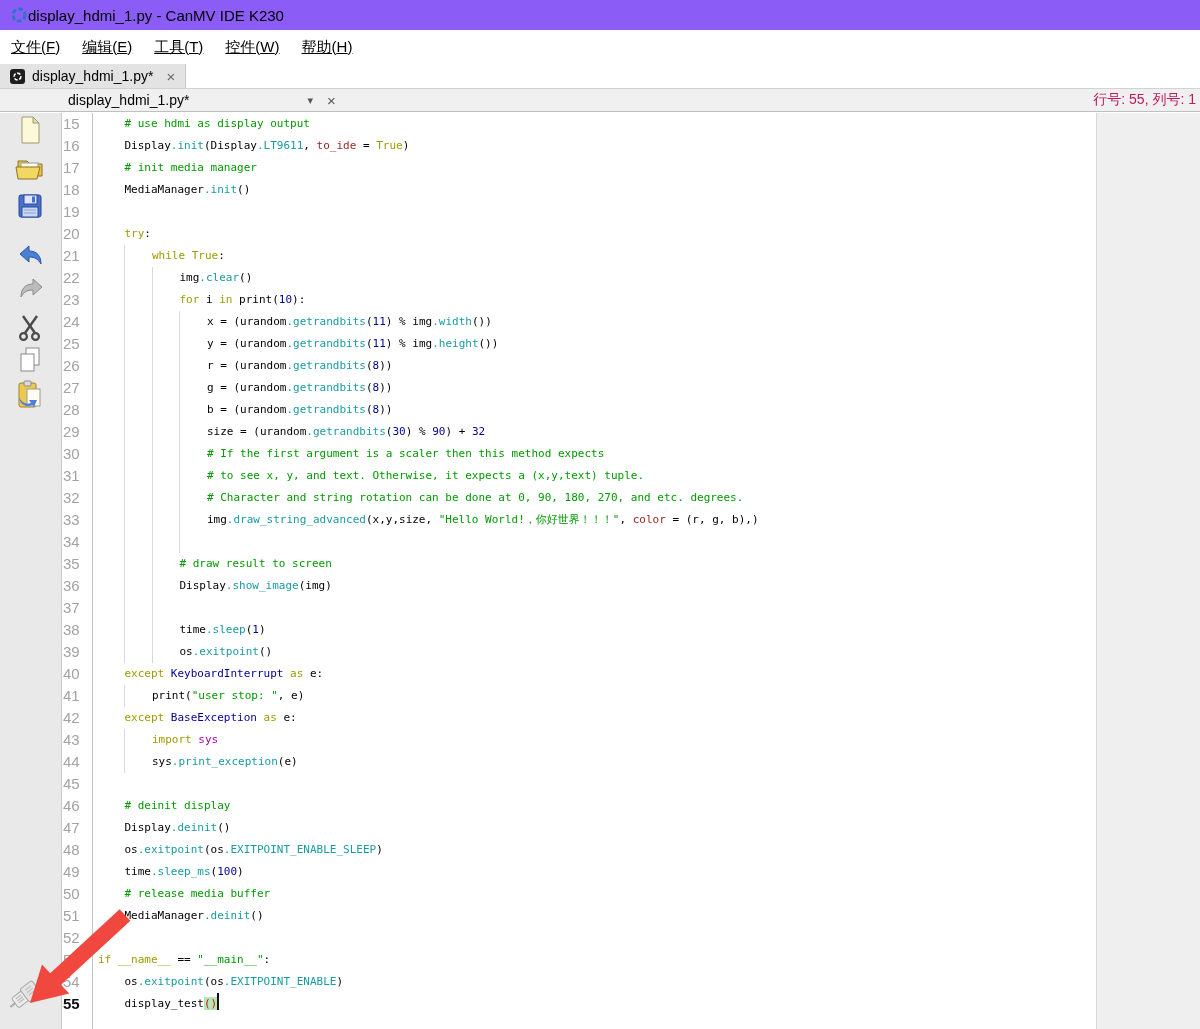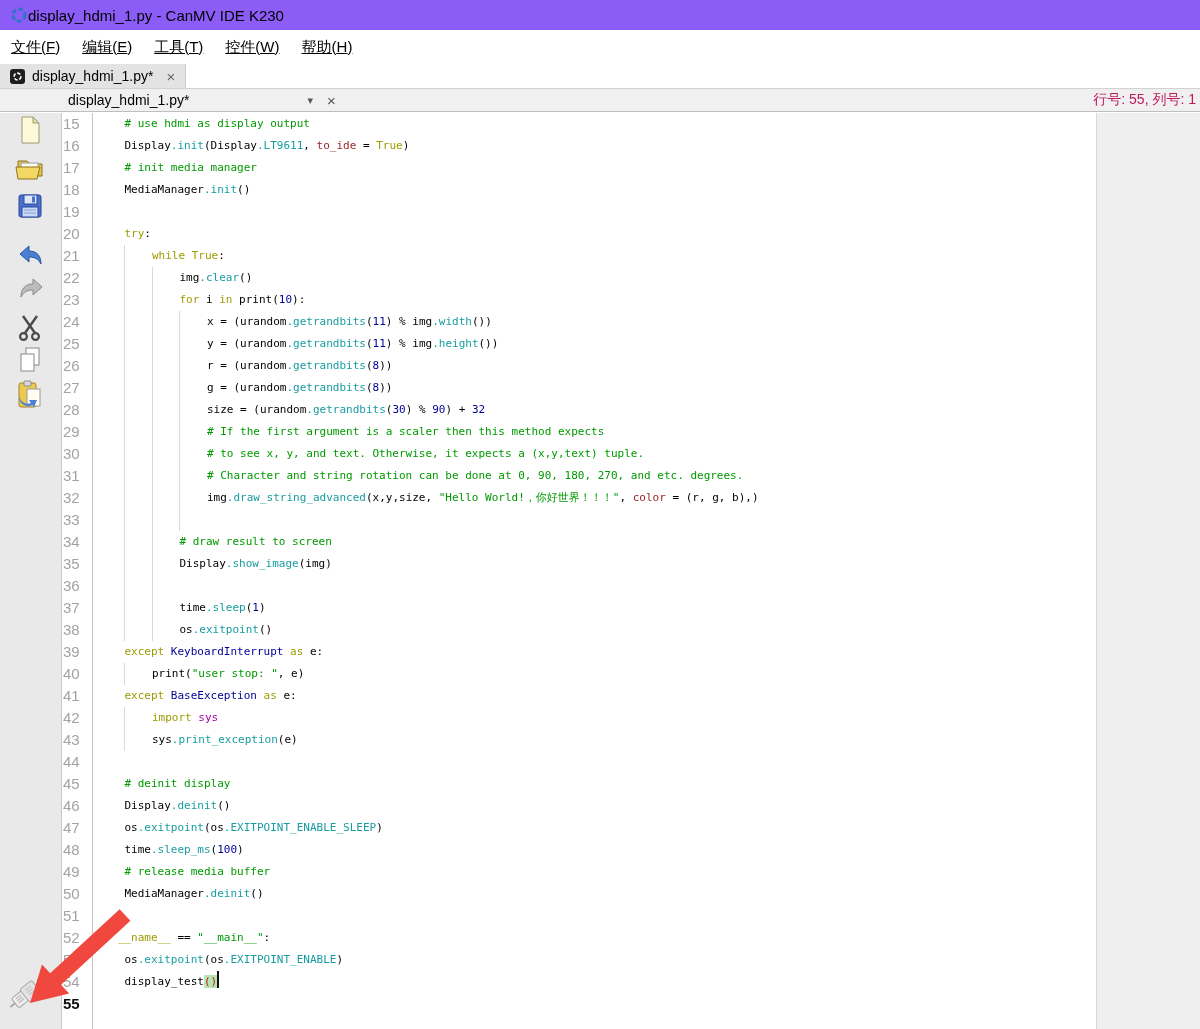--- a/index.html
+++ b/index.html
@@ -212,20 +212,21 @@
       <div class="cl"><span class="isp"></span><span class="tk-d">MediaManager</span><span class="tk-m">.init</span><span class="tk-d">()</span></div>
       <div class="cl"><span class="isp"></span></div>
       <div class="cl"><span class="isp"></span><span class="tk-k">try</span><span class="tk-d">:</span></div>
       <div class="cl"><span class="isp"></span><span class="ig"></span><span class="tk-k">while</span><span class="tk-d"> </span><span class="tk-k">True</span><span class="tk-d">:</span></div>
       <div class="cl"><span class="isp"></span><span class="ig"></span><span class="ig"></span><span class="tk-d">img</span><span class="tk-m">.clear</span><span class="tk-d">()</span></div>
       <div class="cl"><span class="isp"></span><span class="ig"></span><span class="ig"></span><span class="tk-k">for</span><span class="tk-d"> i </span><span class="tk-k">in</span><span class="tk-d"> print(</span><span class="tk-n">10</span><span class="tk-d">):</span></div>
       <div class="cl"><span class="isp"></span><span class="ig"></span><span class="ig"></span><span class="ig"></span><span class="tk-d">x = (urandom</span><span class="tk-m">.getrandbits</span><span class="tk-d">(</span><span class="tk-n">11</span><span class="tk-d">) % img</span><span class="tk-m">.width</span><span class="tk-d">())</span></div>
       <div class="cl"><span class="isp"></span><span class="ig"></span><span class="ig"></span><span class="ig"></span><span class="tk-d">y = (urandom</span><span class="tk-m">.getrandbits</span><span class="tk-d">(</span><span class="tk-n">11</span><span class="tk-d">) % img</span><span class="tk-m">.height</span><span class="tk-d">())</span></div>
       <div class="cl"><span class="isp"></span><span class="ig"></span><span class="ig"></span><span class="ig"></span><span class="tk-d">r = (urandom</span><span class="tk-m">.getrandbits</span><span class="tk-d">(</span><span class="tk-n">8</span><span class="tk-d">))</span></div>
       <div class="cl"><span class="isp"></span><span class="ig"></span><span class="ig"></span><span class="ig"></span><span class="tk-d">g = (urandom</span><span class="tk-m">.getrandbits</span><span class="tk-d">(</span><span class="tk-n">8</span><span class="tk-d">))</span></div>
+      <div class="cl"><span class="isp"></span><span class="ig"></span><span class="ig"></span><span class="ig"></span><span class="tk-d">b = (urandom</span><span class="tk-m">.getrandbits</span><span class="tk-d">(</span><span class="tk-n">8</span><span class="tk-d">))</span></div>
       <div class="cl"><span class="isp"></span><span class="ig"></span><span class="ig"></span><span class="ig"></span><span class="tk-d">size = (urandom</span><span class="tk-m">.getrandbits</span><span class="tk-d">(</span><span class="tk-n">30</span><span class="tk-d">) % </span><span class="tk-n">90</span><span class="tk-d">) + </span><span class="tk-n">32</span></div>
       <div class="cl"><span class="isp"></span><span class="ig"></span><span class="ig"></span><span class="ig"></span><span class="tk-c"># If the first argument is a scaler then this method expects</span></div>
       <div class="cl"><span class="isp"></span><span class="ig"></span><span class="ig"></span><span class="ig"></span><span class="tk-c"># to see x, y, and text. Otherwise, it expects a (x,y,text) tuple.</span></div>
       <div class="cl"><span class="isp"></span><span class="ig"></span><span class="ig"></span><span class="ig"></span><span class="tk-c"># Character and string rotation can be done at 0, 90, 180, 270, and etc. degrees.</span></div>
       <div class="cl"><span class="isp"></span><span class="ig"></span><span class="ig"></span><span class="ig"></span><span class="tk-d">img</span><span class="tk-m">.draw_string_advanced</span><span class="tk-d">(x,y,size, </span><span class="tk-s">"Hello World!，你好世界！！！"</span><span class="tk-d">, </span><span class="tk-p">color</span><span class="tk-d"> = (r, g, b),)</span></div>
       <div class="cl"><span class="isp"></span><span class="ig"></span><span class="ig"></span><span class="ig"></span></div>
       <div class="cl"><span class="isp"></span><span class="ig"></span><span class="ig"></span><span class="tk-c"># draw result to screen</span></div>
       <div class="cl"><span class="isp"></span><span class="ig"></span><span class="ig"></span><span class="tk-d">Display</span><span class="tk-m">.show_image</span><span class="tk-d">(img)</span></div>
       <div class="cl"><span class="isp"></span><span class="ig"></span><span class="ig"></span></div>
       <div class="cl"><span class="isp"></span><span class="ig"></span><span class="ig"></span><span class="tk-d">time</span><span class="tk-m">.sleep</span><span class="tk-d">(</span><span class="tk-n">1</span><span class="tk-d">)</span></div>

